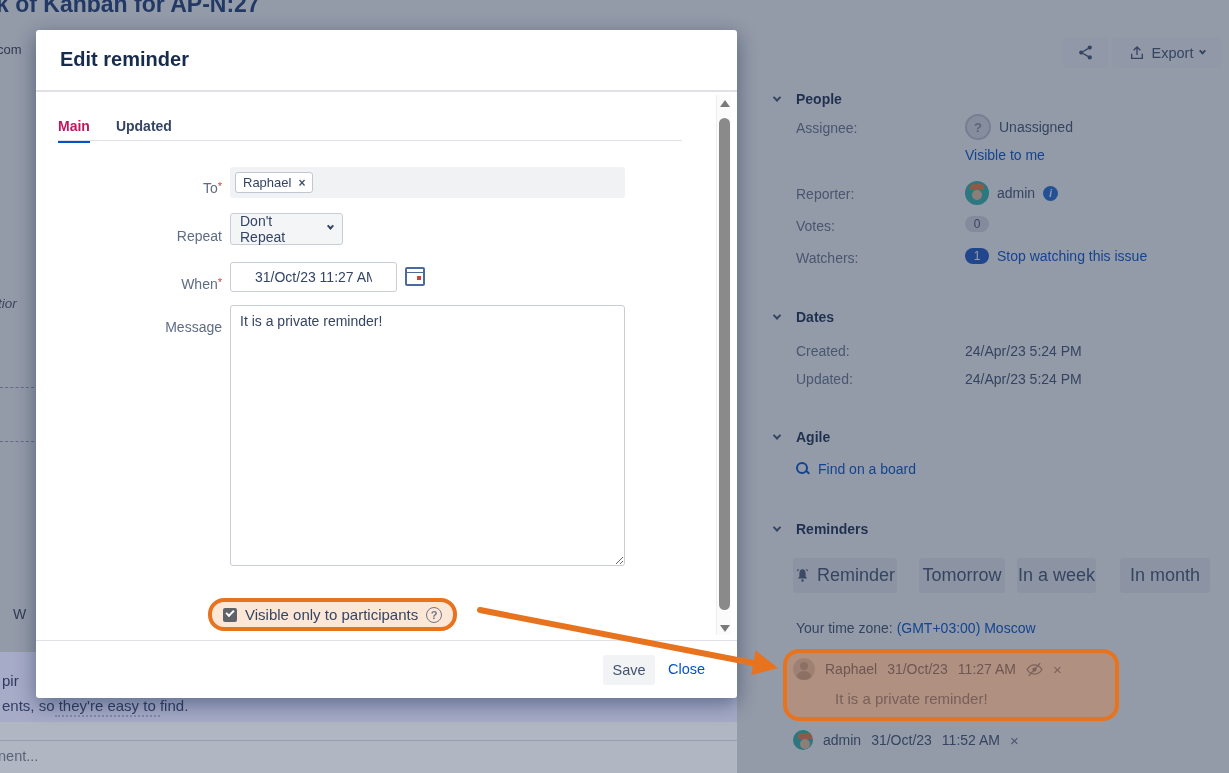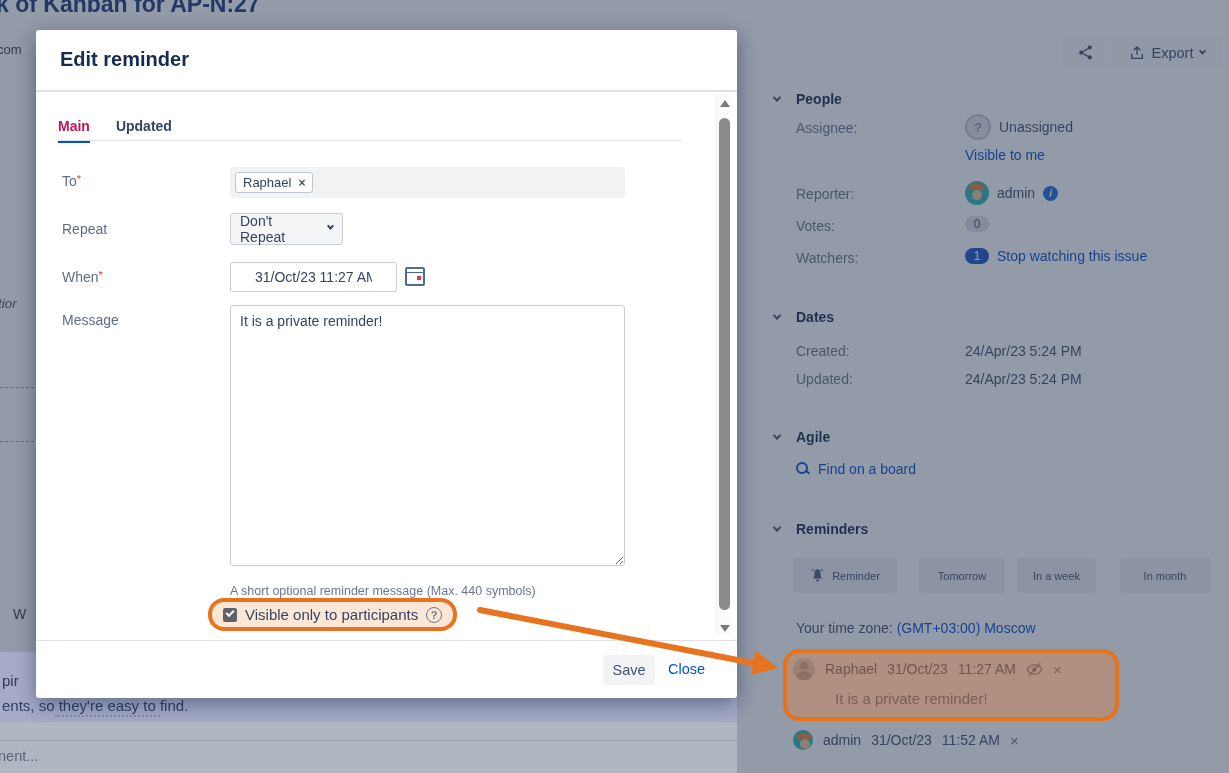--- a/index.html
+++ b/index.html
@@ -54,42 +54,42 @@
   .badge-gray { min-width:24px; height:16px; padding:0 7px; background:#dfe1e6; border-radius:8px;
     display:flex; align-items:center; justify-content:center; font-size:12px; color:#42526e; }
   .badge-blue { min-width:24px; height:16px; padding:0 7px; background:#1a56c4; border-radius:8px;
     display:flex; align-items:center; justify-content:center; font-size:12px; color:#fff; }
   .search-ic { position:relative; width:14px; height:14px; display:inline-block; }
   .search-ic::before { content:""; position:absolute; left:0; top:0; width:8px; height:8px;
     border:2px solid #0052cc; border-radius:50%; }
   .search-ic::after { content:""; position:absolute; left:9px; top:9px; width:5px; height:2px;
     background:#0052cc; transform:rotate(45deg); }
   .rem-btn { position:absolute; top:558px; height:35px; background:#f0f2f5; border-radius:3px;
-    display:flex; align-items:center; justify-content:center; gap:7px; font-size:11px; color:#42526e; cursor:pointer; }
+    display:flex; align-items:center; justify-content:center; gap:7px; font-size:18px; color:#42526e; cursor:pointer; }
   .tz-line { position:absolute; left:36px; top:620px; }
   .rem-item { position:absolute; display:flex; align-items:center; gap:10px; }
   .avatar-person { position:relative; width:22px; height:22px; border-radius:50%; background:#ced1d7; overflow:hidden; }
   .avatar-person::before { content:""; position:absolute; left:7px; top:4px; width:8px; height:8px;
     background:#9aa0ab; border-radius:50%; }
   .avatar-person::after { content:""; position:absolute; left:3px; top:13px; width:16px; height:10px;
     background:#9aa0ab; border-radius:8px 8px 0 0; }
   .x-close { color:#6b778c; font-size:15px; cursor:pointer; }
   .rem-msg { position:absolute; left:75px; font-size:15px; color:#5e6c84; }
 
   
   .modal { position:absolute; left:36px; top:30px; width:701px; height:668px; background:#fff;
     border-radius:3px; box-shadow:0 6px 20px rgba(9,30,66,0.45); z-index:20; }
   .modal-title { position:absolute; left:24px; top:18px; font-size:20px; font-weight:bold; color:#172b4d; }
   .modal-hr { position:absolute; left:0; top:60px; width:100%; border-top:2px solid #dfe1e6; }
   .tabs { position:absolute; left:22px; top:88px; display:flex; gap:26px; font-size:14px; font-weight:bold; }
   .tabline { position:absolute; left:22px; top:110px; width:624px; border-top:1px solid #dfe1e6; }
   .tab { padding-bottom:8px; color:#344563; cursor:pointer; position:relative; }
   .tab.active { color:#be185d; }
   .tab.active::after { content:""; position:absolute; left:0; right:0; bottom:-1px; border-bottom:2px solid #0052cc; }
-  .flabel { position:absolute; width:160px; font-size:14px; color:#5e6c84; }
+  .flabel { position:absolute; width:160px; text-align:right; font-size:14px; color:#5e6c84;margin-top:7px; }
   .req { color:#d04437; font-size:11px; vertical-align:top; }
   .to-field { position:absolute; left:194px; top:137px; width:395px; height:31px; background:#f1f2f4;
     border-radius:3px; display:flex; align-items:center; padding:0 5px; cursor:text; }
   .chip { background:#fff; border:1px solid #c1c7d0; border-radius:3px; padding:2px 7px; font-size:13px;
     color:#344563; display:flex; align-items:center; gap:7px; }
   .chip .x { font-size:12px; color:#42526e; font-weight:bold; cursor:pointer; }
   .select { position:absolute; left:194px; top:183px; width:113px; height:32px; background:#f4f5f7;
     border:1px solid #c9cdd4; border-radius:3px; display:flex; align-items:center; gap:10px;
     padding:0 9px; font-size:14px; color:#344563; cursor:pointer; }
   .select .chev { width:5px; height:5px; margin-left:auto; margin-top:-3px; }
@@ -293,21 +293,20 @@
       <span>When</span><span class="req">*</span>
     </div>
     <input class="when-input" value="31/Oct/23 11:27 AM" style="">
     <button class="cal-btn">
         <span class="cal-ic"></span>
       </button>
 
     <div class="flabel" style="left:26px; top:282px;">Message</div>
     <textarea class="msg-area" style="">It is a private reminder!</textarea>
 
-    <div class="hint">A short optional reminder message (Max. 440 symbols)</div>
 
     <div class="cb-callout">
       <span class="cbox"></span>
       <span class="cb-label">Visible only to participants</span>
       <span class="help-circ">?</span>
     </div>
 
     <div class="foot-hr"></div>
     <button class="save-btn">Save</button>
     <a class="link close-lnk">Close</a>

